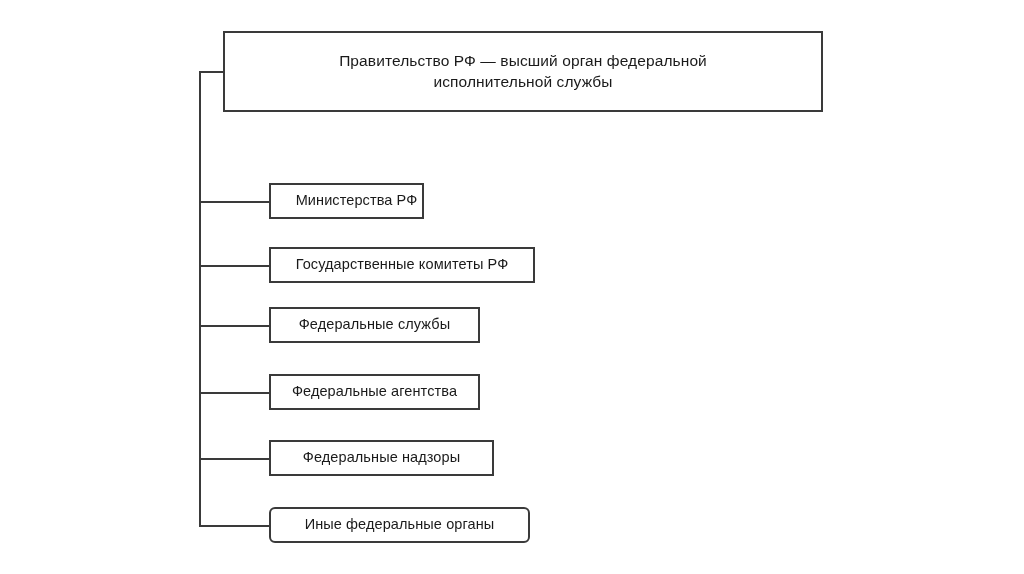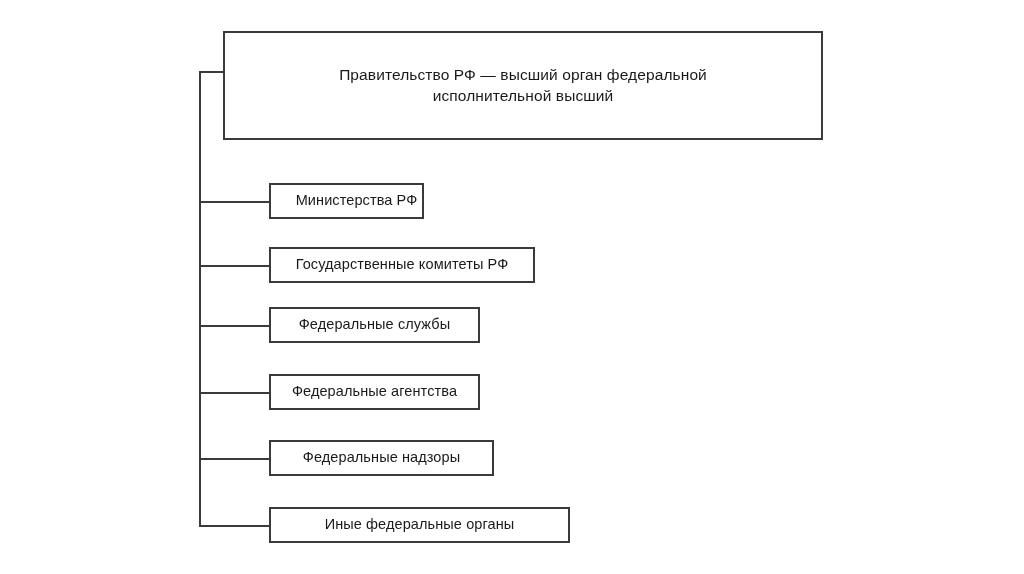--- a/index.html
+++ b/index.html
@@ -32,21 +32,21 @@
   }
   .node-box .node-label {
     display: block;
     line-height: 1.35;
     letter-spacing: 0.1px;
   }
   #root-box {
     left: 223px;
     top: 31px;
     width: 600px;
-    height: 109px;
+    height: 81px;
     font-size: 15.5px;
   }
   #root-box .node-label {
     padding: 0 18px;
   }
   .child-box {
     height: 36px;
     font-size: 14.5px;
   }
   .child-box .node-label {
@@ -85,21 +85,21 @@
   <div class="branch" style="top:201px; width:70px;"></div>
   <div class="branch" style="top:265px; width:70px;"></div>
   <div class="branch" style="top:325px; width:70px;"></div>
   <div class="branch" style="top:392px; width:70px;"></div>
   <div class="branch" style="top:458px; width:70px;"></div>
   <div class="branch" style="top:525px; width:70px;"></div>
 
   <div class="node-box" id="root-box">
     <span class="node-label">
       <span>Правительство РФ — высший орган федеральной</span><br>
-      <span>исполнительной высший</span>
+      <span>исполнительной службы</span>
     </span>
   </div>
 
   <div class="node-box child-box" style="left:269px; top:183px; width:155px;padding-left:20px;">
     <span class="node-label">Министерства РФ</span>
   </div>
 
   <div class="node-box child-box" style="left:269px; top:247px; width:266px;">
     <span class="node-label">Государственные комитеты РФ</span>
   </div>
@@ -109,17 +109,17 @@
   </div>
 
   <div class="node-box child-box" style="left:269px; top:307px; width:211px;">
     <span class="node-label">Федеральные службы</span>
   </div>
 
   <div class="node-box child-box" style="left:269px; top:440px; width:225px;">
     <span class="node-label">Федеральные надзоры</span>
   </div>
 
-  <div class="node-box child-box" style="left:269px; top:507px; width:301px;">
+  <div class="node-box child-box" style="left:269px; top:507px; width:261px;border-radius:6px;">
     <span class="node-label">Иные федеральные органы</span>
   </div>
 
 </div>
 
 </body></html>

